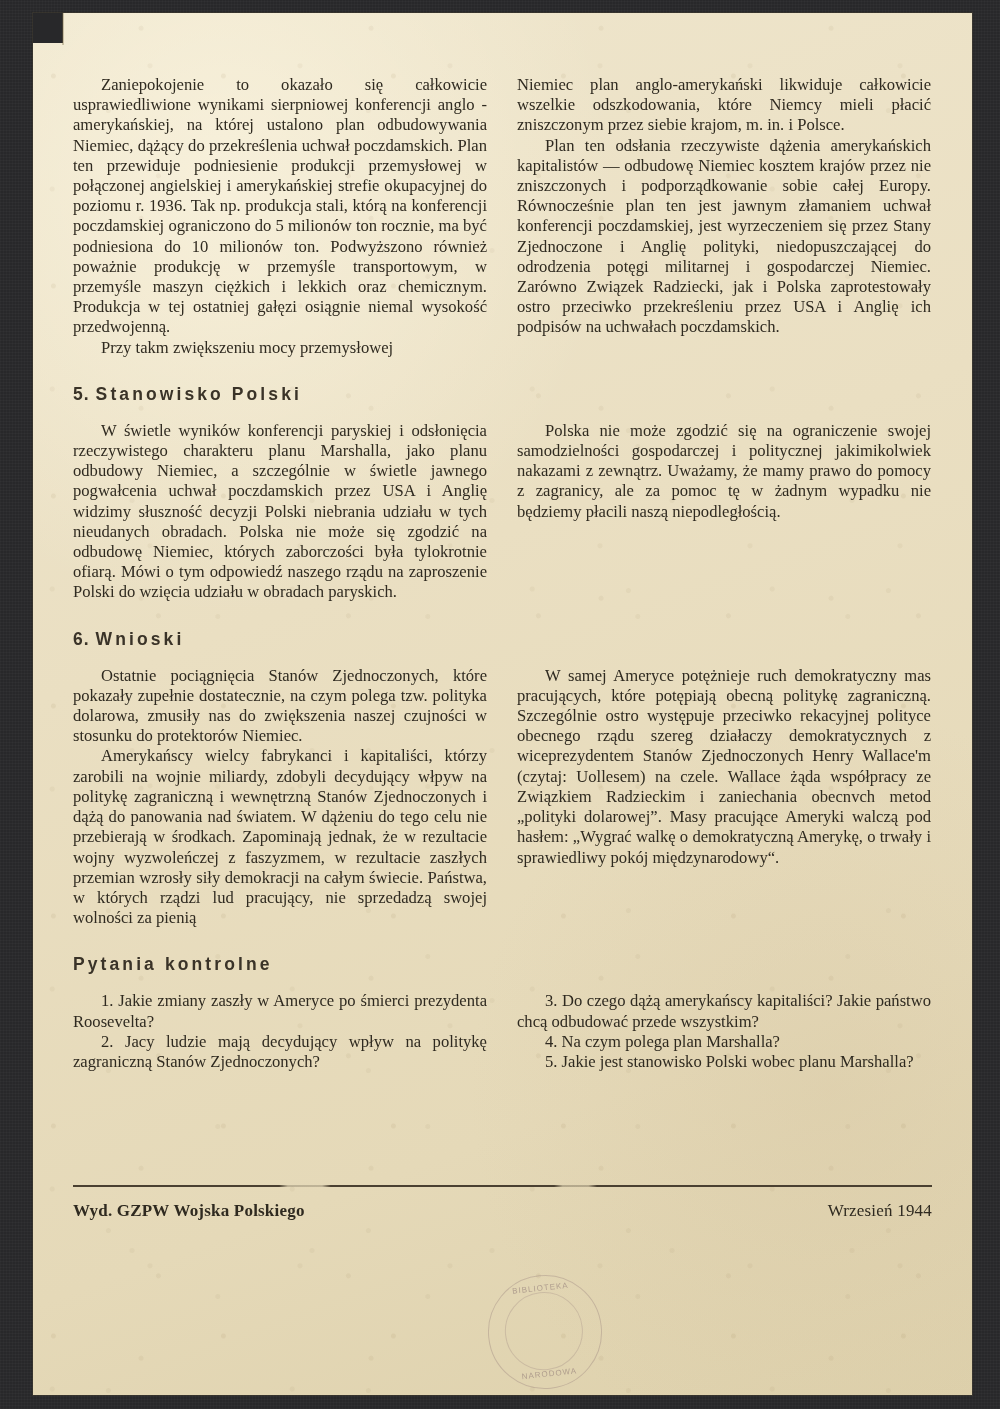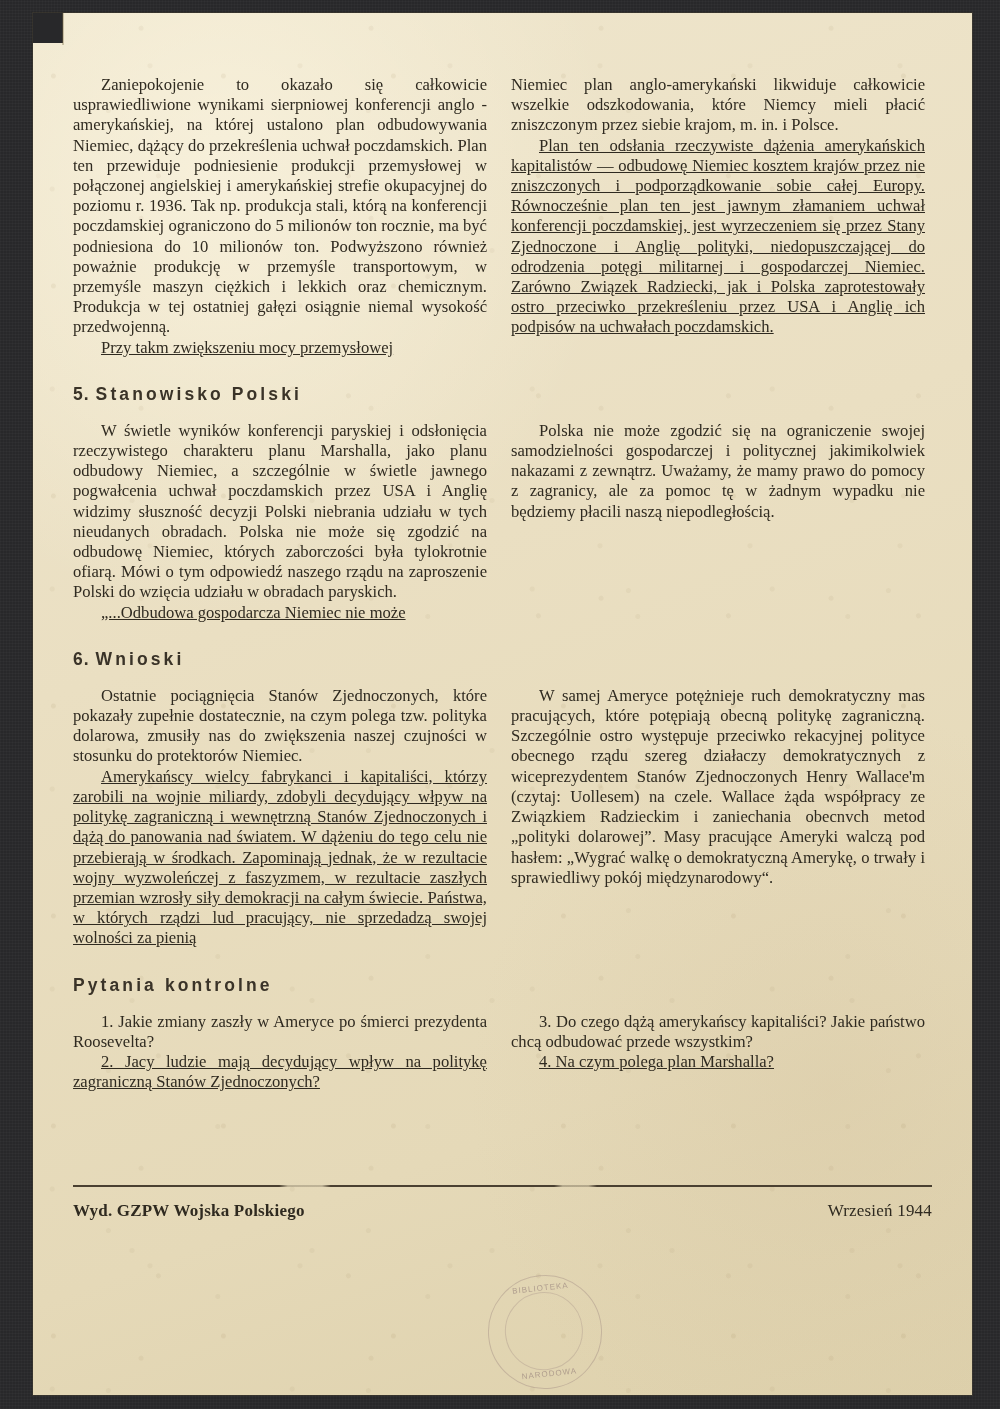--- a/index.html
+++ b/index.html
@@ -77,40 +77,40 @@
   
   #content {
     position: absolute;
     left: 40px;
     top: 62px;
     width: 859px;
   }
 
   .columns {
     display: flex;
-    column-gap: 24px;
+    column-gap: 30px;
   }
   .col {
     width: 414px;
   }
 
   p.body {
     margin: 0;
     font-family: "Liberation Serif", serif;
     font-size: 16.6px;
     line-height: 20.2px;
     color: #2f2a20;
     text-align: justify;
     text-indent: 28px;
     hyphens: manual;
   }
   p.body.cont {
     text-indent: 0;
   }
-  p.body + p.body { margin-top: 0; text-decoration: underline; }
+  p.body + p.body { margin-top: 0; }
 
   h2.section-heading {
     margin: 0;
     padding: 26px 0 16px 0;
     font-family: "Liberation Sans", sans-serif;
     font-size: 17.5px;
     font-weight: bold;
     letter-spacing: 3.1px;
     color: #3a3328;
   }
@@ -218,21 +218,20 @@
         <p class="body">Plan ten odsłania rzeczywiste dążenia amery­kańskich kapitalistów — odbudowę Niemiec kosz­tem krajów przez nie zniszczonych i podporząd­kowanie sobie całej Europy. Równocześnie plan ten jest jawnym złamaniem uchwał konferencji poczdamskiej, jest wyrzeczeniem się przez Stany Zjednoczone i Anglię polityki, niedopuszczającej do odrodzenia potęgi militarnej i gospodarczej Nie­miec. Zarówno Związek Radziecki, jak i Polska za­protestowały ostro przeciwko przekreśleniu przez USA i Anglię ich podpisów na uchwałach poczdam­skich.</p>
       </div>
     </div>
 
     <h2 class="section-heading">
       <span class="num">5.</span><span>Stanowisko Polski</span>
     </h2>
     <div class="columns">
       <div class="col">
         <p class="body">W świetle wyników konferencji paryskiej i od­słonięcia rzeczywistego charakteru planu Marshal­la, jako planu odbudowy Niemiec, a szczególnie w świetle jawnego pogwałcenia uchwał poczdam­skich przez USA i Anglię widzimy słuszność decy­zji Polski niebrania udziału w tych nieudanych ob­radach. Polska nie może się zgodzić na odbudowę Niemiec, których zaborczości była tylokrotnie ofia­rą. Mówi o tym odpowiedź naszego rządu na za­proszenie Polski do wzięcia udziału w obradach paryskich.</p>
-        <p class="body">„...Odbudowa gospodarcza Niemiec nie może</p>
       </div>
       <div class="col">
         <p class="body">Polska nie może zgodzić się na ograniczenie swojej samodzielności gospodarczej i politycznej jakimikolwiek nakazami z zewnątrz. Uważamy, że mamy prawo do pomocy z zagranicy, ale za pomoc tę w żadnym wypadku nie będziemy płacili naszą niepodległością.</p>
       </div>
     </div>
 
     <h2 class="section-heading">
       <span class="num">6.</span><span>Wnioski</span>
     </h2>
     <div class="columns">
@@ -247,20 +246,21 @@
 
     <h2 class="section-heading">Pytania kontrolne</h2>
     <div class="columns questions">
       <div class="col">
         <p class="body">1.  Jakie zmiany zaszły w Ameryce po śmierci prezydenta Roosevelta?</p>
         <p class="body">2.  Jacy ludzie mają decydujący wpływ na po­litykę zagraniczną Stanów Zjednoczonych?</p>
       </div>
       <div class="col">
         <p class="body">3.  Do czego dążą amerykańscy kapitaliści? Ja­kie państwo chcą odbudować przede wszystkim?</p>
         <p class="body">4.  Na czym polega plan Marshalla?</p>
+        <p class="body">5.  Jakie jest stanowisko Polski wobec planu Marshalla?</p>
       </div>
     </div>
 
   </div>
 
   <div id="footer">
     <div id="footer-rule"></div>
     <div id="footer-row">
       <div id="footer-imprint">Wyd. GZPW Wojska Polskiego</div>
       <div id="footer-date">Wrzesień 1944</div>

